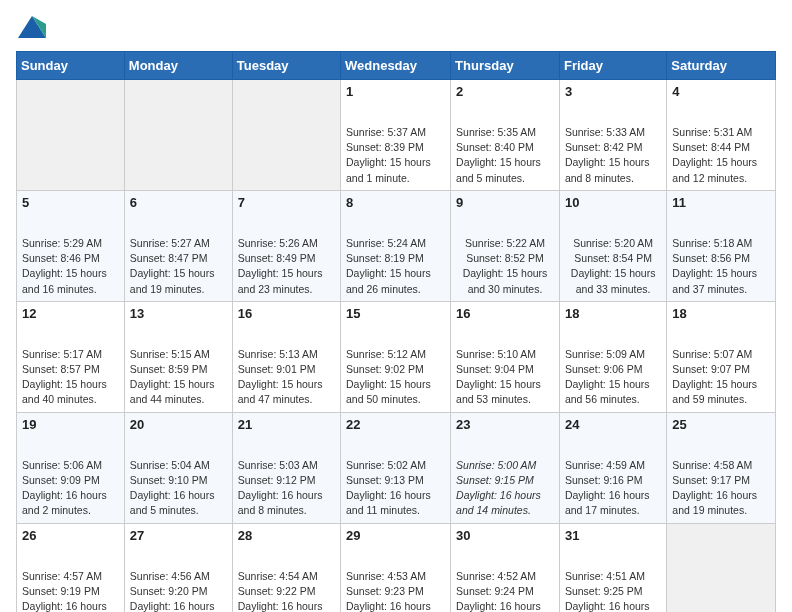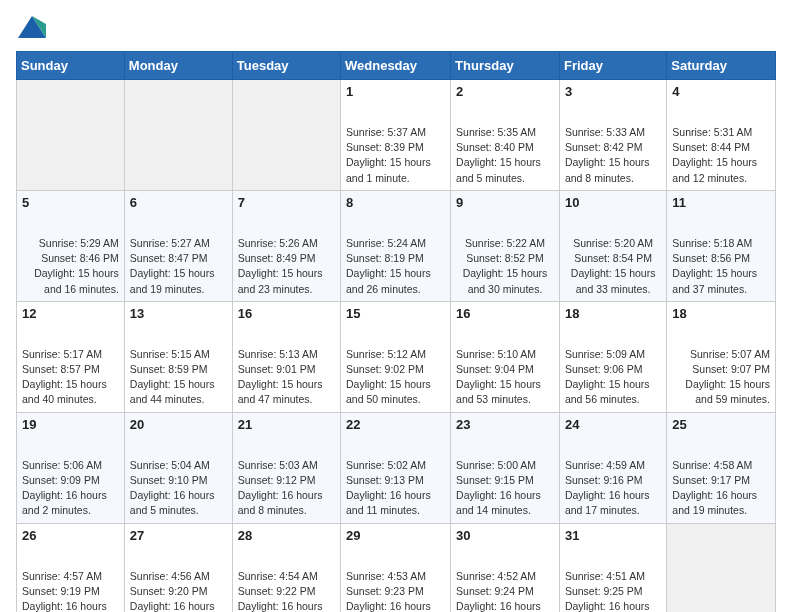--- a/index.html
+++ b/index.html
@@ -156,21 +156,21 @@
           <span class="day-number">4</span>
           <div class="day-info" style="white-space: pre-line;">Sunrise: 5:31 AM
 Sunset: 8:44 PM
 Daylight: 15 hours
 and 12 minutes.</div>
         </td>
       </tr>
       <tr>
         <td>
           <span class="day-number">5</span>
-          <div class="day-info" style="white-space: pre-line; text-align: right;">Sunrise: 5:29 AM
+          <div class="day-info" style="white-space: pre-line;">Sunrise: 5:29 AM
 Sunset: 8:46 PM
 Daylight: 15 hours
 and 16 minutes.</div>
         </td>
         <td>
           <span class="day-number">6</span>
           <div class="day-info" style="white-space: pre-line;">Sunrise: 5:27 AM
 Sunset: 8:47 PM
 Daylight: 15 hours
 and 19 minutes.</div>
@@ -249,21 +249,21 @@
         </td>
         <td>
           <span class="day-number">18</span>
           <div class="day-info" style="white-space: pre-line;">Sunrise: 5:09 AM
 Sunset: 9:06 PM
 Daylight: 15 hours
 and 56 minutes.</div>
         </td>
         <td>
           <span class="day-number">18</span>
-          <div class="day-info" style="white-space: pre-line; text-align: right;">Sunrise: 5:07 AM
+          <div class="day-info" style="white-space: pre-line;">Sunrise: 5:07 AM
 Sunset: 9:07 PM
 Daylight: 15 hours
 and 59 minutes.</div>
         </td>
       </tr>
       <tr>
         <td>
           <span class="day-number">19</span>
           <div class="day-info" style="white-space: pre-line;">Sunrise: 5:06 AM
 Sunset: 9:09 PM
@@ -286,21 +286,21 @@
         </td>
         <td>
           <span class="day-number">22</span>
           <div class="day-info" style="white-space: pre-line;">Sunrise: 5:02 AM
 Sunset: 9:13 PM
 Daylight: 16 hours
 and 11 minutes.</div>
         </td>
         <td>
           <span class="day-number">23</span>
-          <div class="day-info" style="white-space: pre-line;">Sunrise: 5:00 AM
+          <div class="day-info" style="white-space: pre-line; font-style: italic;">Sunrise: 5:00 AM
 Sunset: 9:15 PM
 Daylight: 16 hours
 and 14 minutes.</div>
         </td>
         <td>
           <span class="day-number">24</span>
           <div class="day-info" style="white-space: pre-line;">Sunrise: 4:59 AM
 Sunset: 9:16 PM
 Daylight: 16 hours
 and 17 minutes.</div>

